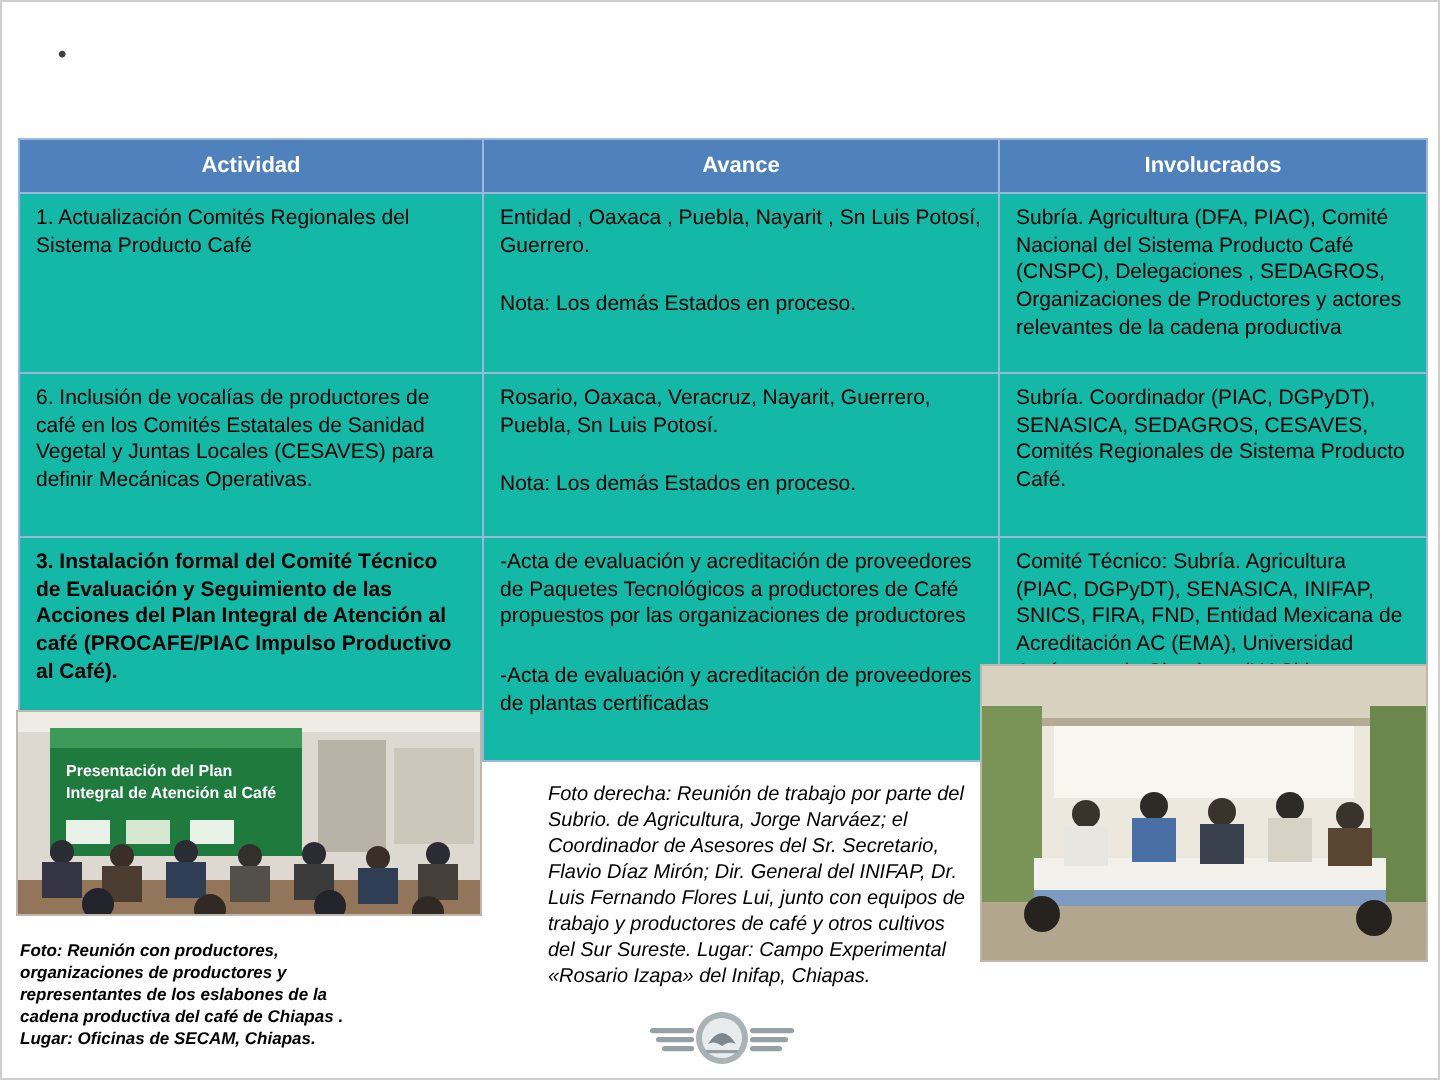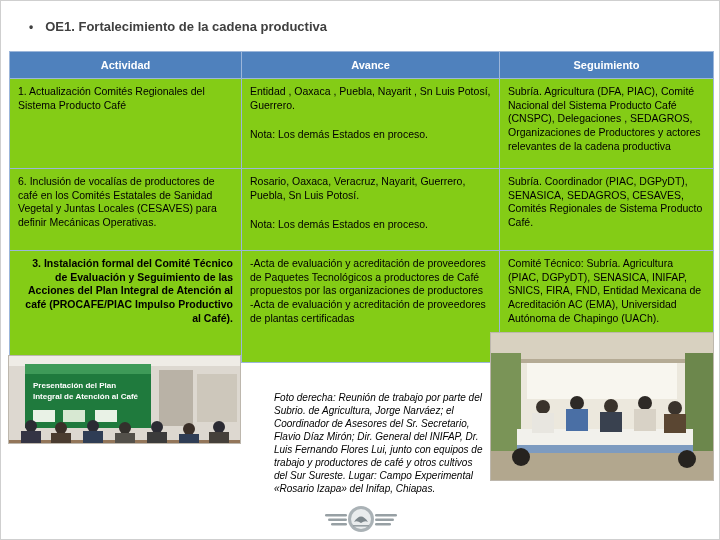--- a/index.html
+++ b/index.html
@@ -13,50 +13,50 @@
     font-family: "Liberation Sans", sans-serif;
     overflow: hidden;
   }
   .title-row {
     position: absolute; left: 28px; top: 18px;
     display: flex; gap: 12px; align-items: flex-start;
     color: #404040; font-size: 13px; font-weight: bold;
   }
   .title-bullet { font-size: 12px; line-height: 16px; }
   .main-table {
-    position: absolute; left: 8px; top: 50px;
+    position: absolute; left: 8px; top: 68px;
     width: 704px;
     border-collapse: collapse; table-layout: fixed;
   }
   .main-table th {
     background: #4F81BD; color: #ffffff;
     font-size: 11px; font-weight: bold; text-align: center;
     padding: 7px 4px;
     border: 1px solid #9CB6DA;
   }
   .main-table td {
     border: 1px solid #9CB6DA;
     vertical-align: top;
     padding: 6px 8px;
     font-size: 10.5px; line-height: 1.3; color: #000;
-    background: #84cc16;
+    background: #14b8a6;
   }
   tr.r1 { height: 90px; }
   tr.r2 { height: 82px; }
   tr.r3 { height: 112px; }
-  td.bold-act { font-weight: bold; text-align: right; }
+  td.bold-act { font-weight: bold; }
   .avance-note { margin-top: 16px; }
-  .avance-gap { margin-top: 0; }
+  .avance-gap { margin-top: 16px; }
   .photo {
     position: absolute;
     border: 1px solid #bdb7ad;
     overflow: hidden;
     background: #ddd;
   }
-  .photo-left  { left: 7px;  top: 354px; width: 233px; height: 89px; }
+  .photo-left  { left: 7px;  top: 354px; width: 233px; height: 103px; }
   .photo-right { left: 489px; top: 331px; width: 224px; height: 149px; }
   .caption-left {
     position: absolute; left: 9px; top: 469px; width: 180px;
     font-size: 8.5px; font-style: italic; font-weight: bold;
     line-height: 1.28; color: #000;
   }
   .caption-mid {
     position: absolute; left: 273px; top: 390px; width: 210px;
     font-size: 10px; font-style: italic;
     line-height: 1.3; color: #000;
@@ -65,34 +65,33 @@
     position: absolute; left: 322px; top: 498px; width: 76px; height: 40px;
   }
 </style>
 </head>
 <body>
 
 <div class="slide">
 
   <div class="title-row">
     <span class="title-bullet">•</span>
-    <span>OE1. Fortalecimiento de la cadena productiva</span>
   </div>
 
   <table class="main-table">
     <colgroup>
       <col style="width:232px">
       <col style="width:258px">
       <col style="width:214px">
     </colgroup>
     <thead>
       <tr>
         <th>Actividad</th>
         <th>Avance</th>
-        <th>Seguimiento</th>
+        <th>Involucrados</th>
       </tr>
     </thead>
     <tbody>
       <tr class="r1">
         <td>1. Actualización Comités Regionales del Sistema Producto Café</td>
         <td>
           <div>Entidad , Oaxaca , Puebla, Nayarit , Sn Luis Potosí, Guerrero.</div>
           <div class="avance-note">Nota:  Los demás Estados en proceso.</div>
         </td>
         <td>Subría. Agricultura (DFA, PIAC), Comité Nacional del Sistema Producto Café (CNSPC), Delegaciones , SEDAGROS, Organizaciones de Productores y actores relevantes de la cadena productiva</td>
@@ -174,20 +173,21 @@
         <circle cx="154" cy="70" r="7" fill="#2e2a26"></circle>
           <rect x="143" y="76" width="22" height="22" fill="#d8d2c6"></rect>
         <circle cx="184" cy="75" r="7" fill="#3a332c"></circle>
           <rect x="173" y="81" width="22" height="19" fill="#5a4632"></rect>
         <circle cx="30" cy="124" r="9" fill="#26231f"></circle>
         <circle cx="196" cy="126" r="9" fill="#26231f"></circle>
       </g>
     </svg>
   </div>
 
+  <div class="caption-left">Foto: Reunión con productores, organizaciones de productores y representantes de los eslabones de la cadena productiva del café de Chiapas . Lugar: Oficinas de  SECAM, Chiapas.</div>
 
   <div class="caption-mid">Foto derecha: Reunión de trabajo por parte del Subrio. de Agricultura, Jorge Narváez; el Coordinador de Asesores del Sr. Secretario, Flavio Díaz Mirón; Dir.  General del INIFAP, Dr. Luis Fernando Flores Lui, junto con equipos de trabajo y productores de café y otros cultivos del Sur Sureste. Lugar: Campo Experimental  «Rosario Izapa» del Inifap, Chiapas.</div>
 
   <svg class="gov-seal" viewBox="0 0 76 40">
     <g fill="#97a0a4">
       <rect x="2" y="15" width="22" height="2.6" rx="1.3"></rect>
       <rect x="5" y="19.5" width="19" height="2.6" rx="1.3"></rect>
       <rect x="8" y="24" width="16" height="2.6" rx="1.3"></rect>
       <rect x="52" y="15" width="22" height="2.6" rx="1.3"></rect>
       <rect x="52" y="19.5" width="19" height="2.6" rx="1.3"></rect>

